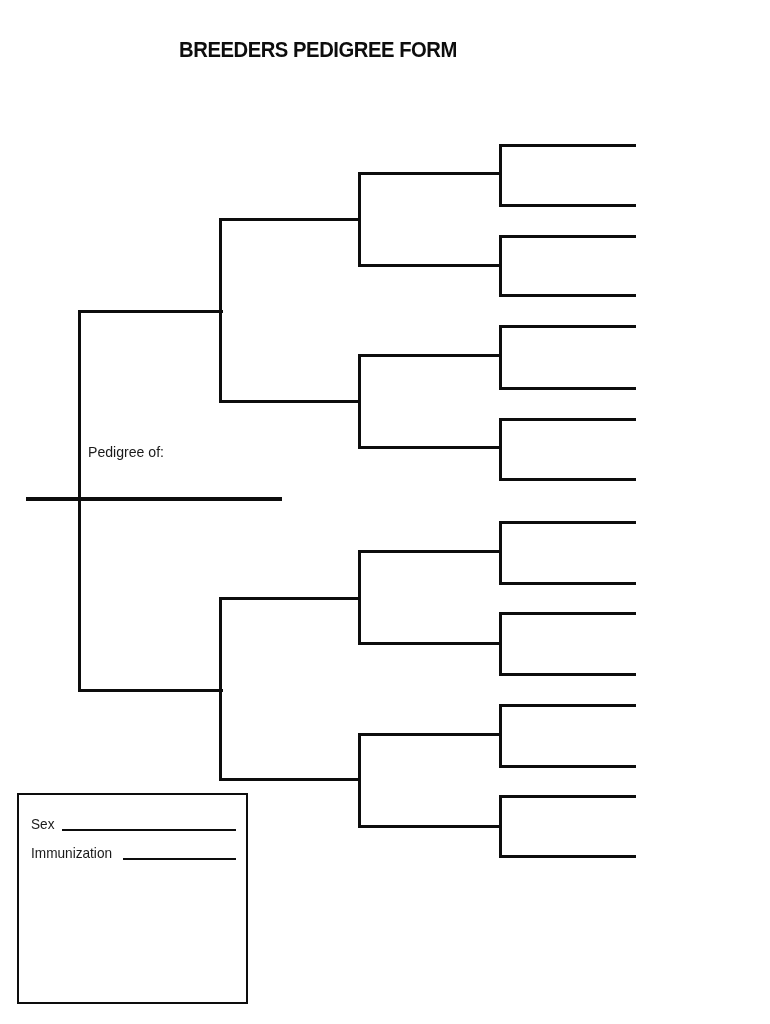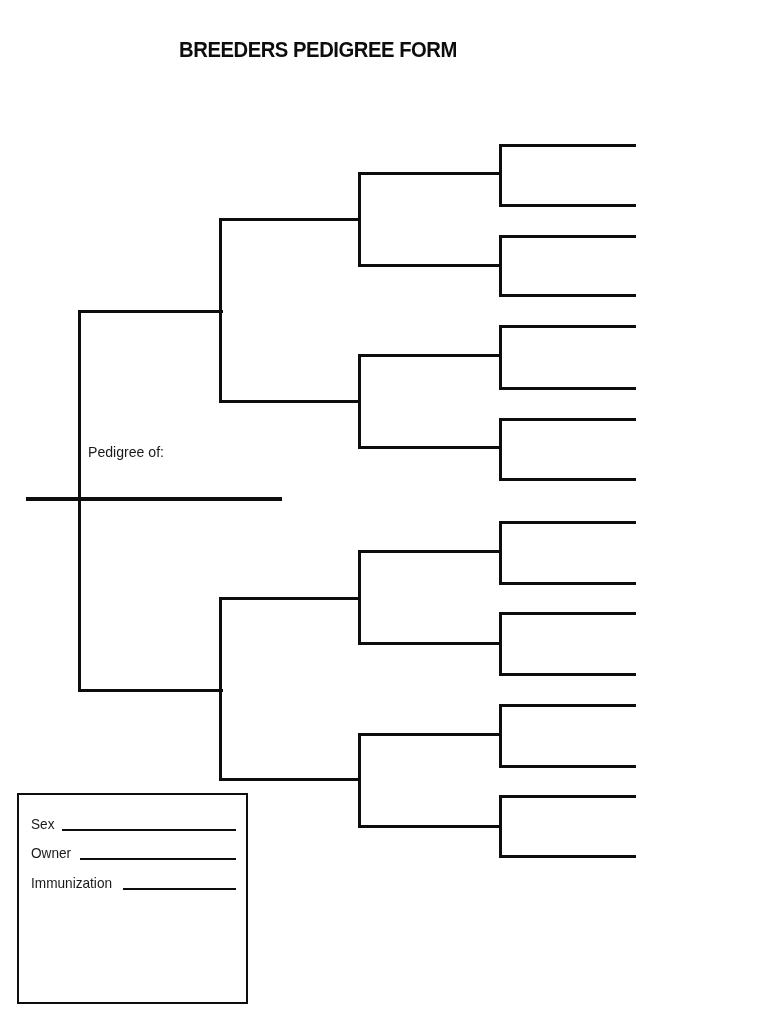--- a/index.html
+++ b/index.html
@@ -133,22 +133,18 @@
     <div class="hl" style="left:499px; top:795px; width:228px;"></div>
     <div class="hl" style="left:499px; top:855px; width:228px;"></div>
   </div>
 
   <div class="info-box">
     <div class="info-row">
       <span class="info-label">Sex</span>
       <div class="blank-line"></div>
     </div>
     <div class="info-row">
-      <span class="info-label">Owner</span>
-      <div class="blank-line"></div>
-    </div>
-    <div class="info-row">
       <span class="info-label">Immunization</span>
       <div class="blank-line"></div>
     </div>
   </div>
 
 </div>
 
 </body></html>

